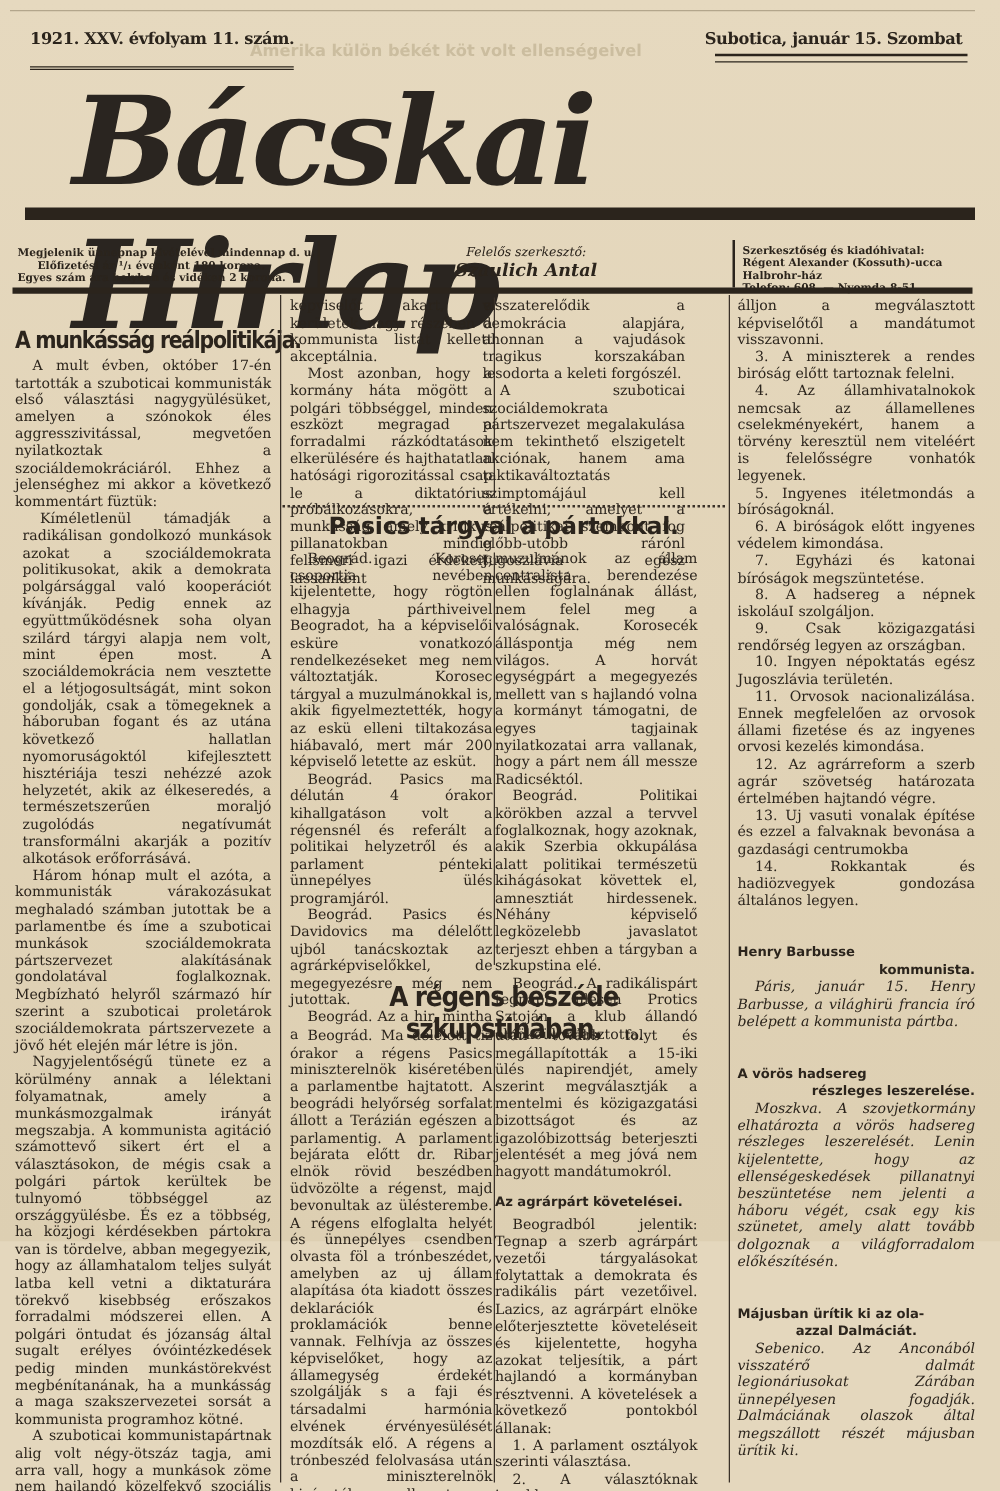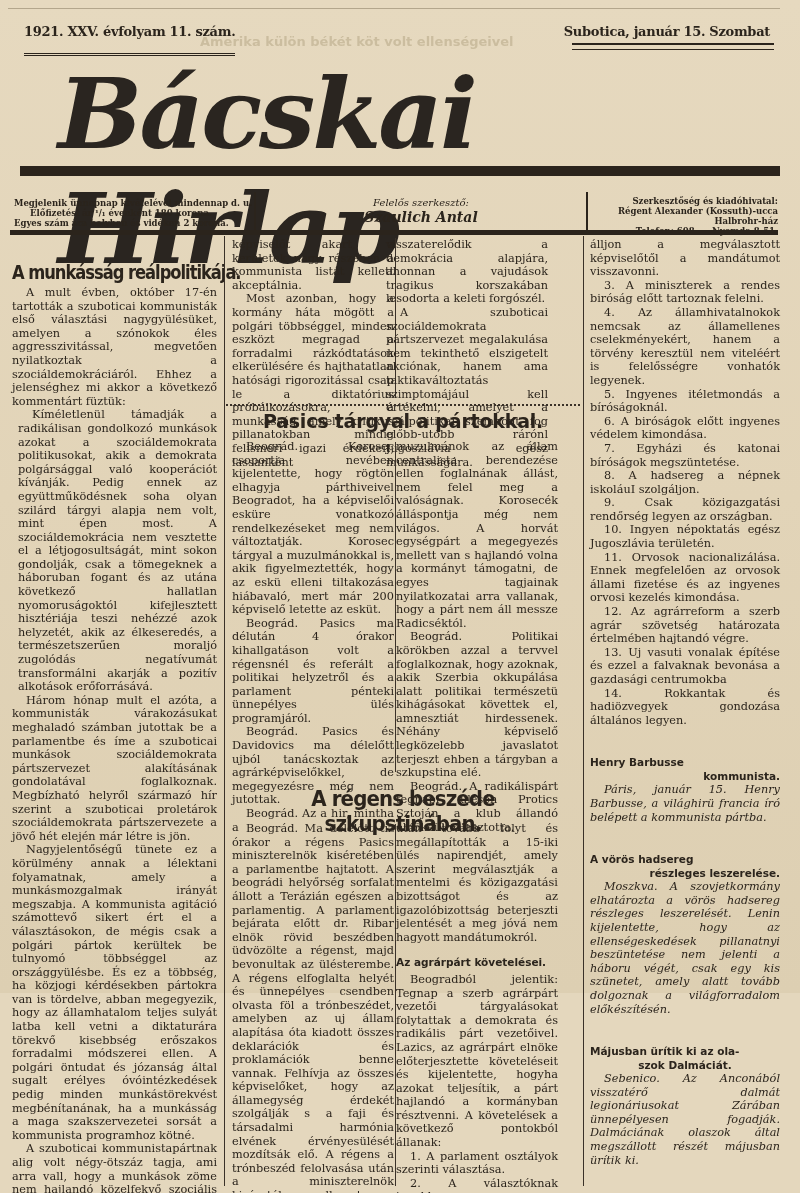--- a/index.html
+++ b/index.html
@@ -10,21 +10,21 @@
   .dateline{position:absolute;top:24px;right:30px;font-size:13px;font-weight:bold;letter-spacing:-0.3px;}
   .dateline-rule{position:absolute;top:43px;left:572px;right:26px;height:4px;border-top:2px solid #2b241c;border-bottom:1px solid #2b241c;}
   .masthead{position:absolute;top:48px;left:20px;width:760px;height:140px;}
   .mast-title{position:absolute;left:38px;top:8px;font-family:"DejaVu Serif",serif;font-style:italic;font-weight:bold;font-size:98px;letter-spacing:-3px;color:#2a2520;transform:scaleX(1.02);transform-origin:left;}
   .mast-bar{position:absolute;left:0;right:0;top:118px;height:10px;background:#2b241c;}
   .imprint{position:absolute;top:192px;left:10px;right:22px;height:38px;display:flex;font-size:8.5px;line-height:10px;}
   .imp-l{width:240px;padding:6px 0 0 4px;font-weight:bold;}
   .imp-c{width:330px;border-left:2px solid #2b241c;border-right:2px solid #2b241c;text-align:center;}
   .imp-c .lbl{font-style:italic;font-size:10px;padding-top:6px;}
   .imp-c .name{font-style:italic;font-weight:bold;font-size:14px;line-height:18px;}
-  .imp-r{flex:1;padding:4px 0 0 6px;font-weight:bold;text-align:right;}
+  .imp-r{flex:1;padding:4px 0 0 6px;font-weight:bold;text-align:left;}
   .heavy{position:absolute;top:230px;left:10px;right:22px;height:5px;background:#2b241c;}
   .col{position:absolute;font-size:11.3px;line-height:13.6px;text-align:justify;hyphens:auto;}
   .col p{margin:0;text-indent:14px;}
   .c1{left:12px;top:238px;width:205px;}
   .vrule{position:absolute;width:1px;background:#3a3128;}
   .h-munk{font-family:"DejaVu Sans",sans-serif;font-weight:bold;font-size:19px;letter-spacing:-1.2px;line-height:24px;margin:22px 0 2px 0;transform:scaleX(0.86);transform-origin:left;white-space:nowrap;}
   .c2a{left:232px;top:238px;width:162px;}
   .c2b{left:386px;top:238px;width:162px;}
   .c2c{left:232px;top:440px;width:162px;}
   .c2d{left:396px;top:440px;width:162px;}
@@ -148,17 +148,17 @@
     <p class="it">Páris, január 15. Henry Barbusse, a világhirü francia író belépett a kommunista pártba.</p>
 
     <div class="side-h">
       <div>A vörös hadsereg</div>
       <div class="r">részleges leszerelése.</div>
     </div>
     <p class="it">Moszkva. A szovjetkormány elhatározta a vörös hadsereg részleges leszerelését. Lenin kijelentette, hogy az ellenségeskedések pillanatnyi beszüntetése nem jelenti a háboru végét, csak egy kis szünetet, amely alatt tovább dolgoznak a világforradalom előkészítésén.</p>
 
     <div class="side-h">
       <div>Májusban ürítik ki az ola-</div>
-      <div class="c">szok Dalmáciát.</div>
+      <div class="c">azzal Dalmáciát.</div>
     </div>
     <p class="it">Sebenico. Az Anconából visszatérő dalmát legionáriusokat Zárában ünnepélyesen fogadják. Dalmáciának olaszok által megszállott részét májusban ürítik ki.</p>
   </div>
 </div>
 
 </body></html>

